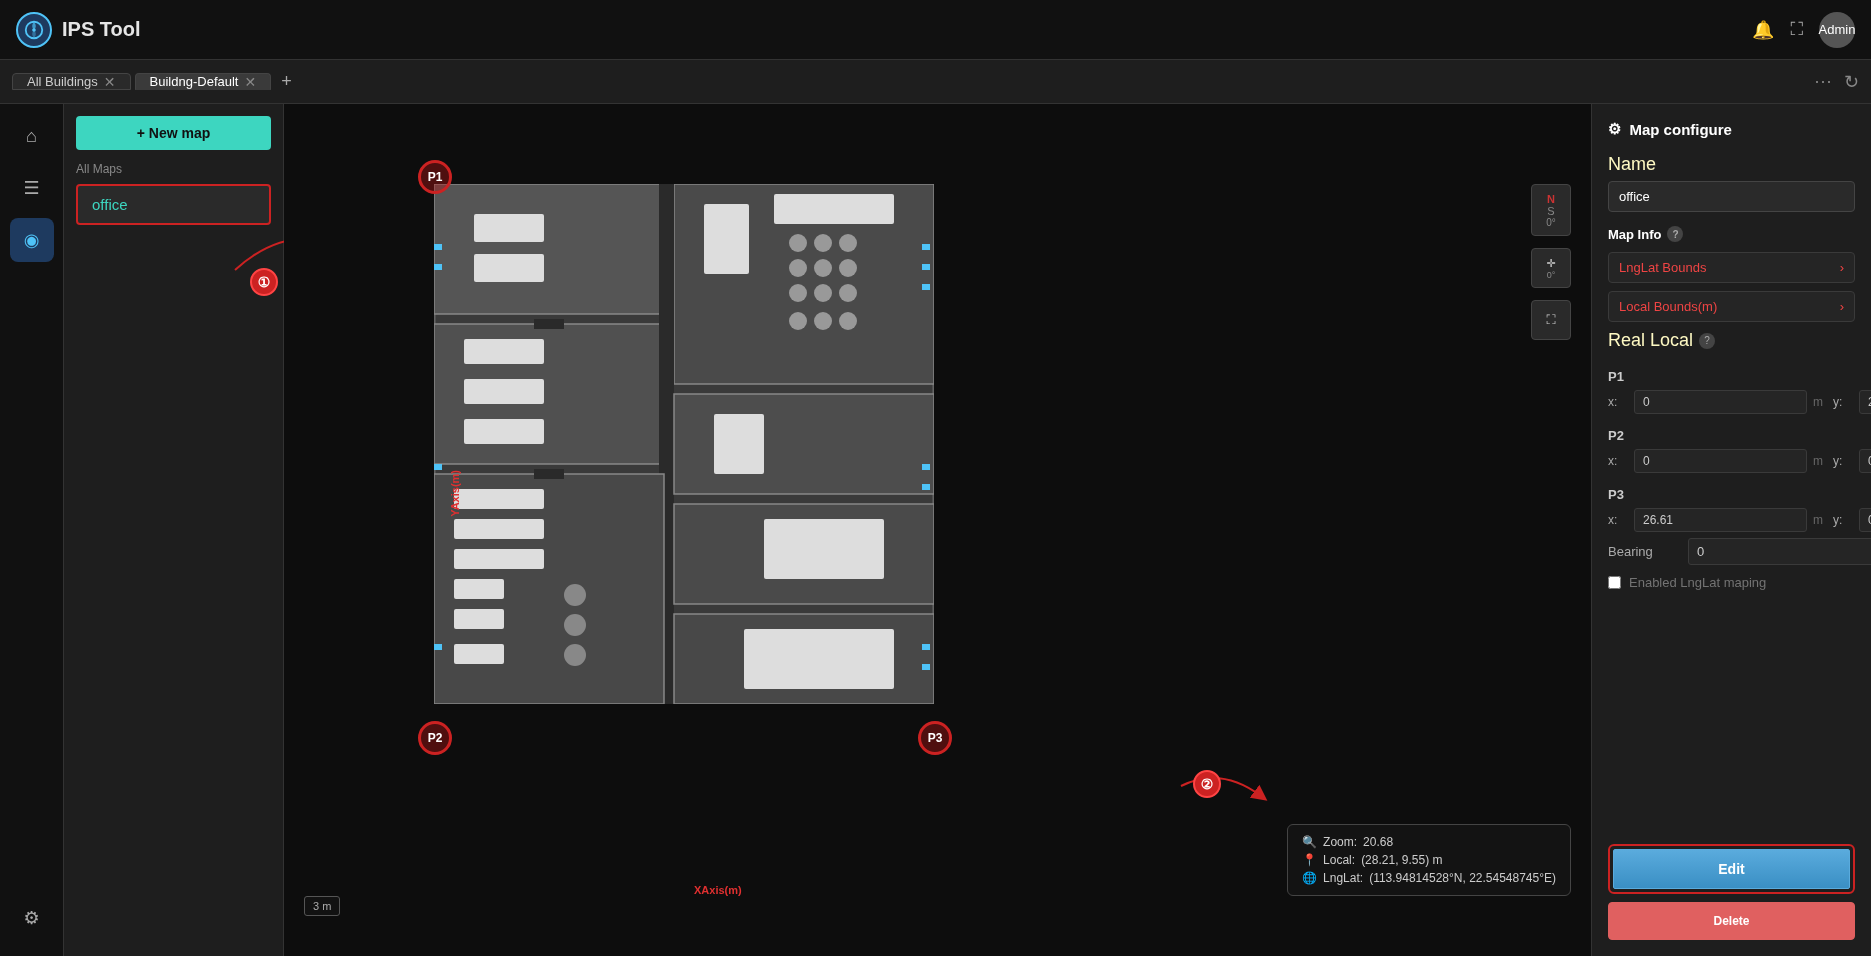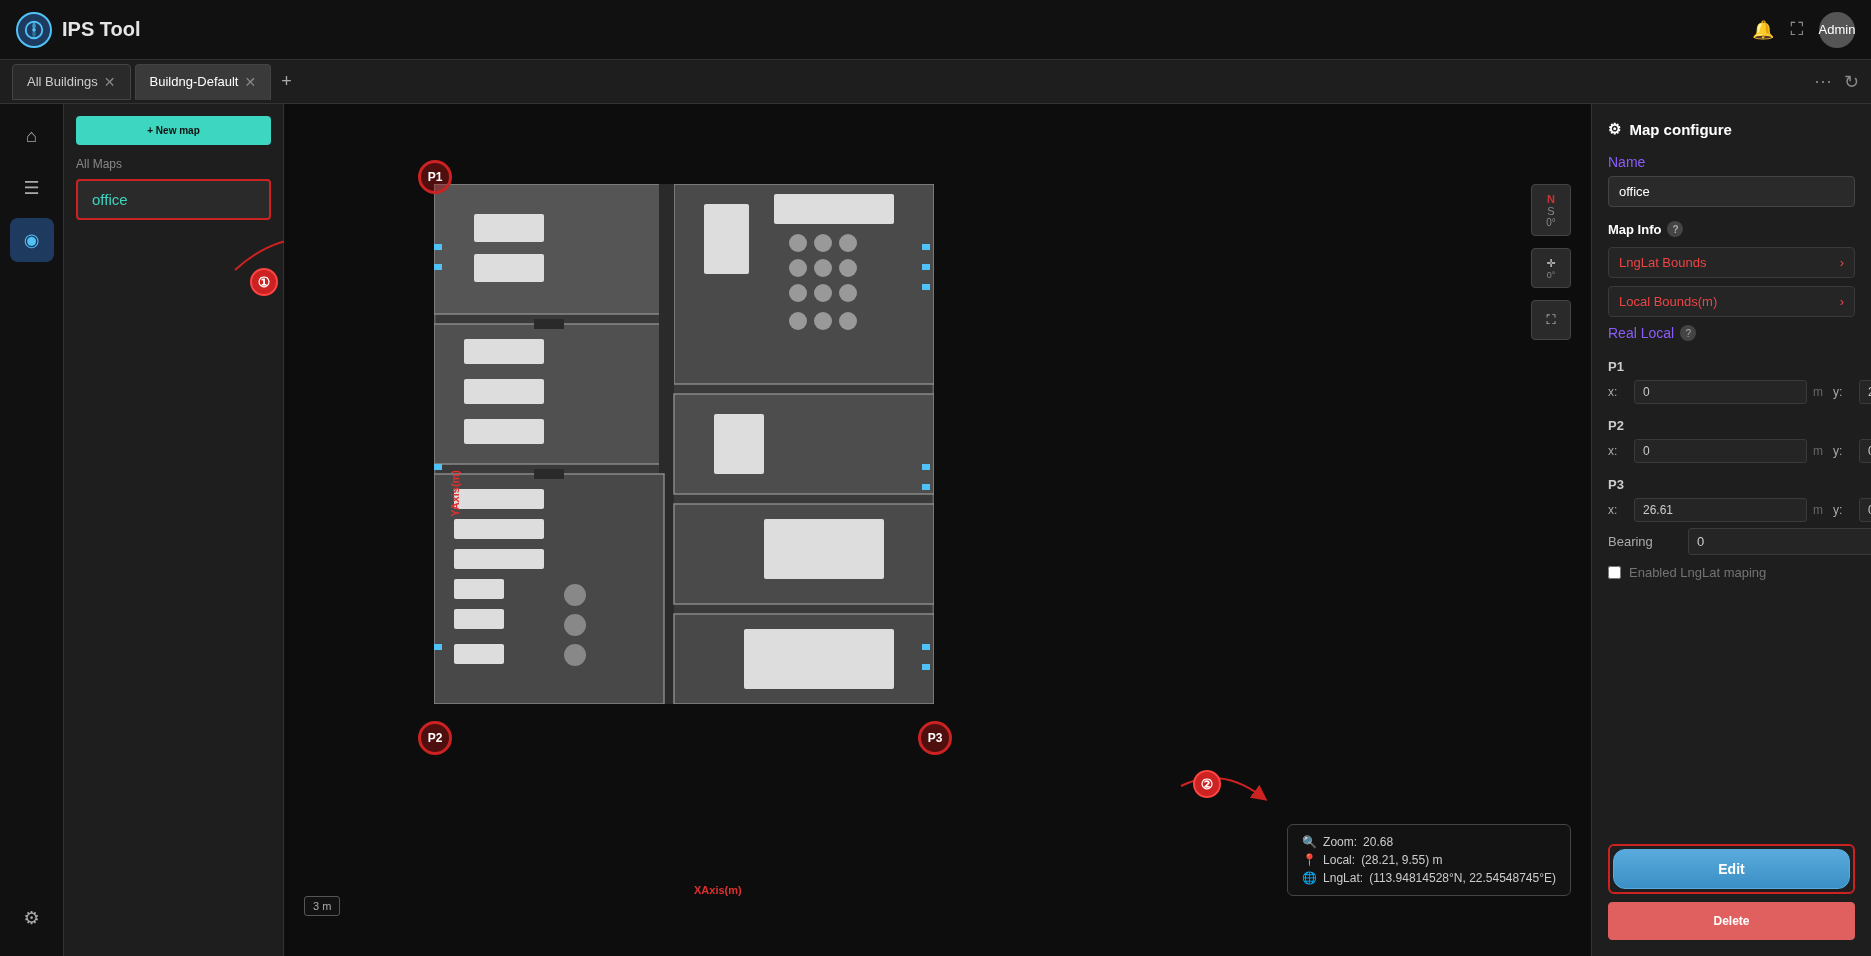--- a/index.html
+++ b/index.html
@@ -48,21 +48,21 @@
       border-bottom: 1px solid #333;
       gap: 4px;
     }
     .tab {
       background: #2a2a2a;
       border: 1px solid #444;
       border-radius: 4px 4px 0 0;
       padding: 6px 14px;
       display: flex; align-items: center; gap: 6px;
       color: #ccc; font-size: 13px; cursor: pointer;
-      height: 36px;
+      height: 17px;
     }
     .tab.active { background: #3a3a3a; color: #fff; border-bottom-color: #3a3a3a; }
     .tab-close { color: #888; font-size: 14px; line-height: 1; }
     .tab-add { color: #aaa; font-size: 18px; background: none; border: none; cursor: pointer; padding: 0 6px; }
     .tabbar-right { margin-left: auto; color: #888; font-size: 18px; display: flex; gap: 12px; }
 
     
     .main-layout { display: flex; height: calc(956px - 60px - 44px); }
 
     
@@ -90,21 +90,21 @@
       background: #1e1e1e;
       border-right: 1px solid #333;
       display: flex; flex-direction: column;
       padding: 12px;
     }
     .new-map-btn {
       background: #3dd6c0;
       color: #111;
       border: none; border-radius: 4px;
       padding: 9px 0;
-      font-size: 10px; font-weight: 600;
+      font-size: 14px; font-weight: 600;
       width: 100%; cursor: pointer;
       display: flex; align-items: center; justify-content: center; gap: 6px;
       margin-bottom: 12px;
     }
     .all-maps-label { color: #888; font-size: 12px; margin-bottom: 8px; }
     .map-list-item {
       background: #2a2a2a;
       border: 2px solid #cc2222;
       border-radius: 4px;
       padding: 10px 14px;
@@ -184,21 +184,21 @@
       border-left: 1px solid #333;
       display: flex; flex-direction: column;
       padding: 16px;
       overflow-y: auto;
     }
     .right-panel-header {
       display: flex; align-items: center; gap: 8px;
       font-size: 15px; font-weight: 600; color: #fff;
       margin-bottom: 16px;
     }
-    .section-label { color: #8b5cf6; font-size: 14px; margin-bottom: 6px; }
+    .section-label { color: #fef9c3; font-size: 18px; margin-bottom: 6px; }
     .name-input {
       background: #2a2a2a;
       border: 1px solid #444;
       border-radius: 4px;
       color: #fff; font-size: 13px;
       padding: 7px 10px;
       width: 100%;
       margin-bottom: 14px;
     }
     .map-info-header {
@@ -245,21 +245,21 @@
       padding: 5px 8px;
     }
 
     .checkbox-row { display: flex; align-items: center; gap: 8px; margin-bottom: 16px; }
     .checkbox-row input { accent-color: #4fc3f7; }
     .checkbox-row label { color: #737373; font-size: 13px; }
 
     .btn-edit {
       background: linear-gradient(180deg, #5aabdd 0%, #3a8fc4 100%);
       color: #fff; border: 1px solid #5aabdd;
-      border-radius: 12px;
+      border-radius: 2px;
       padding: 11px 0;
       font-size: 14px; font-weight: 600;
       width: 100%; cursor: pointer;
       margin-bottom: 8px;
     }
     .btn-delete {
       background: #e06060;
       color: #fff; border: 1px solid #e06060;
       border-radius: 4px;
       padding: 11px 0;

